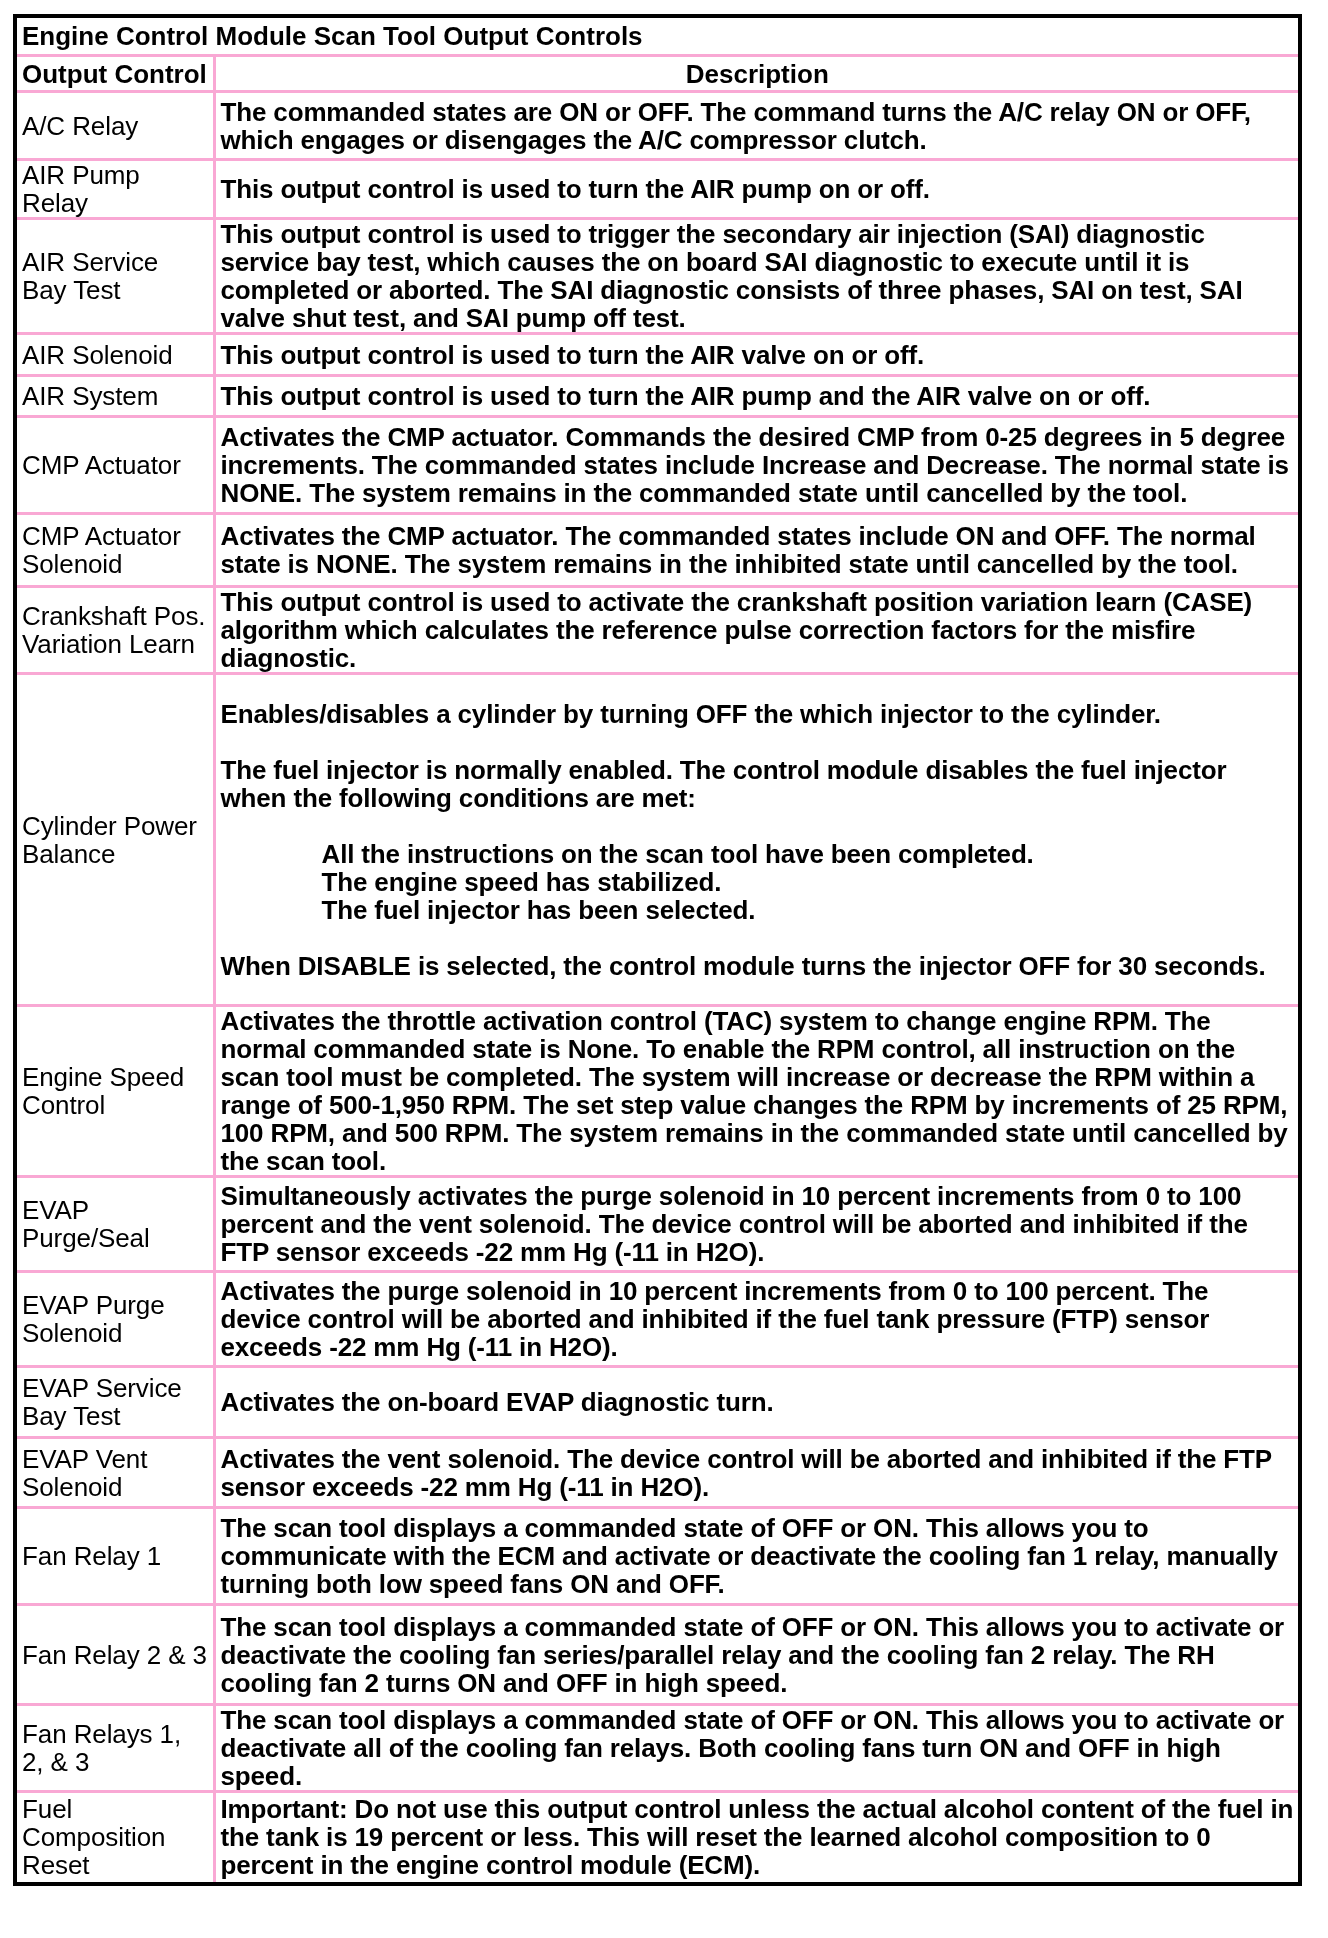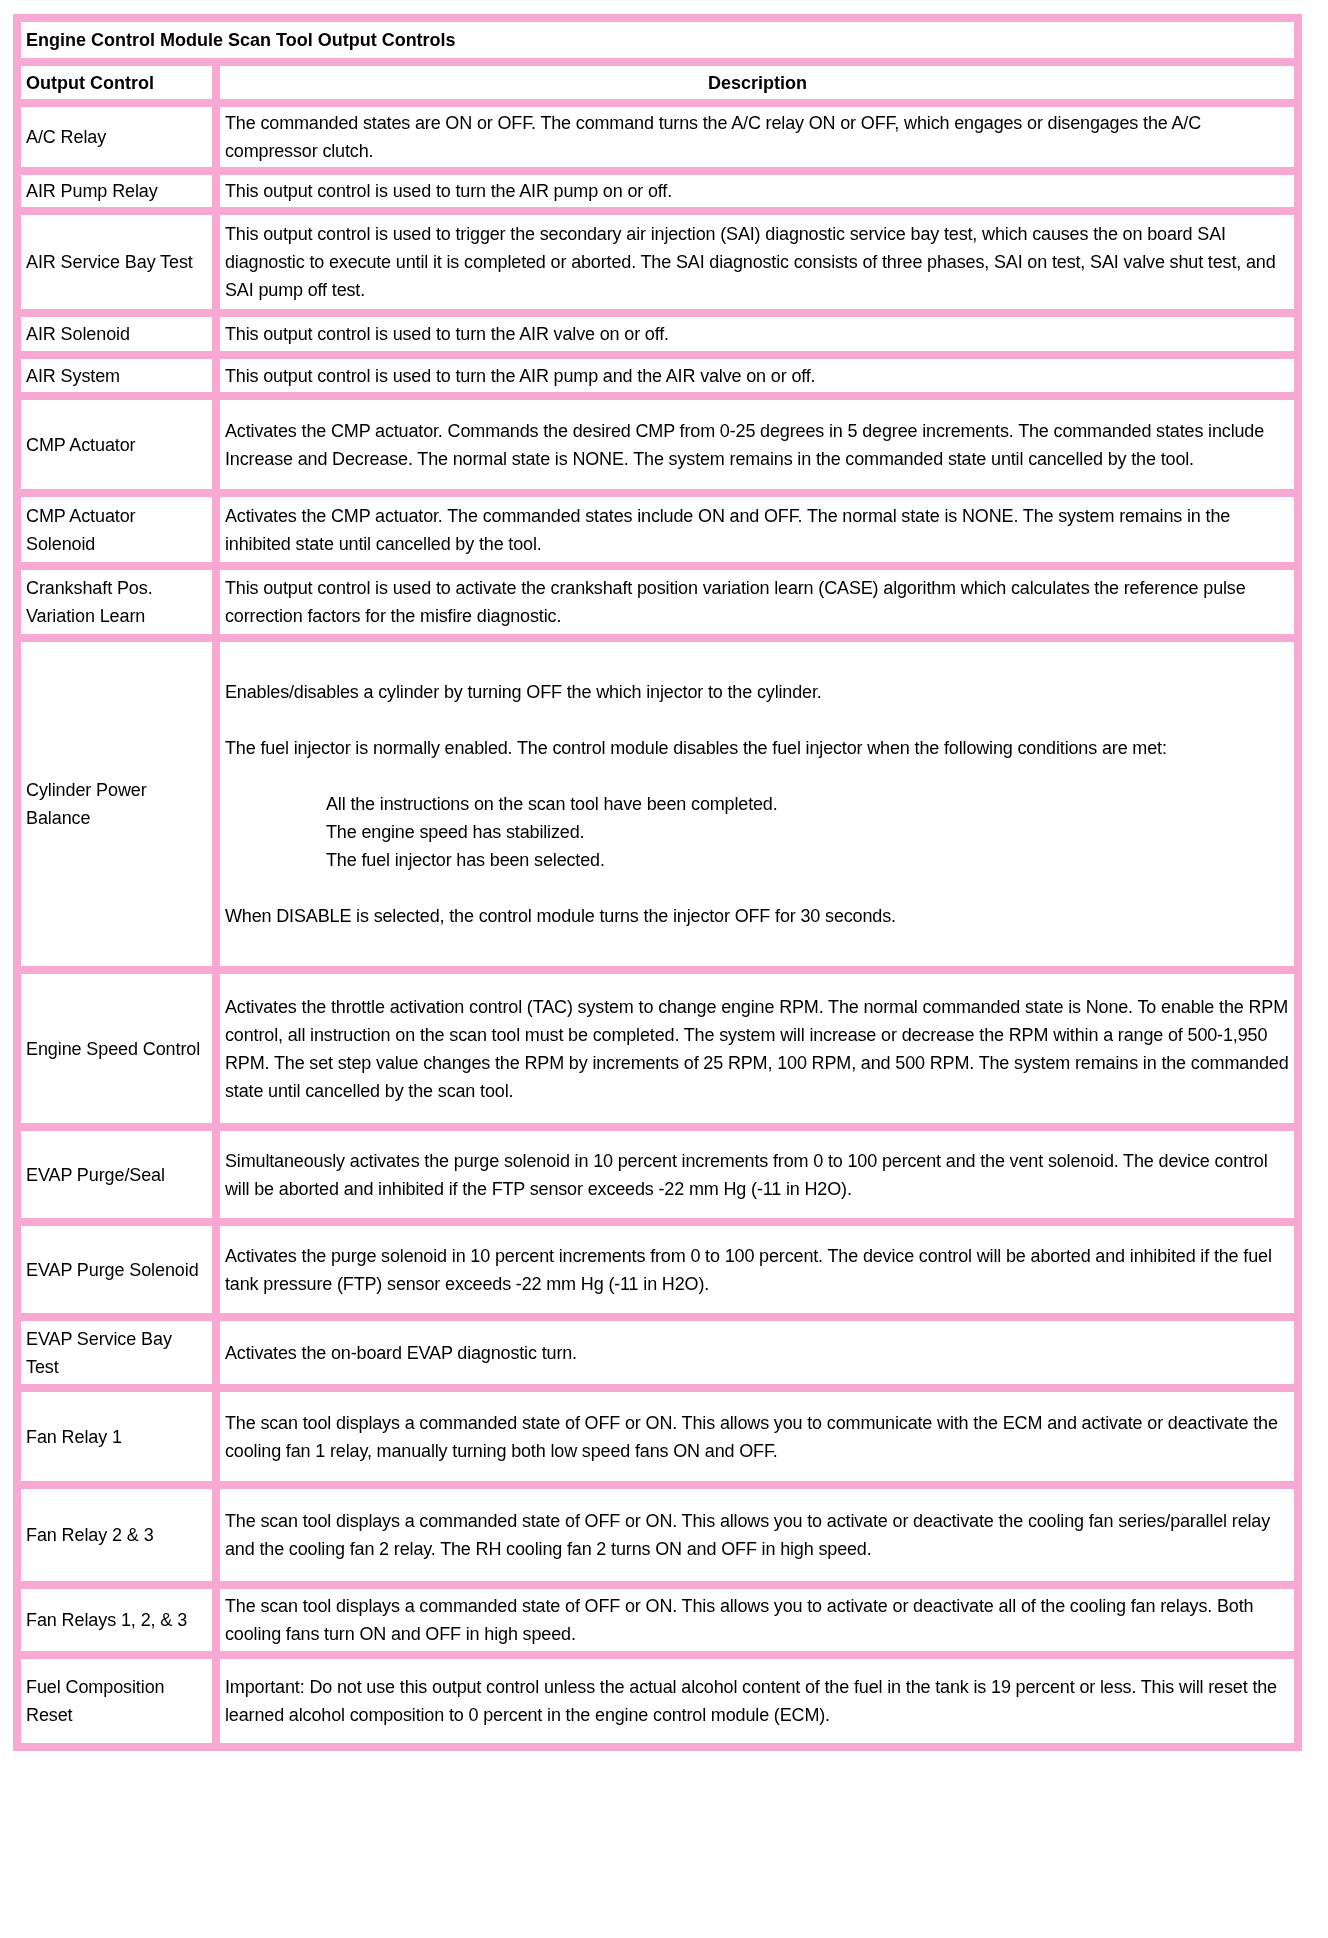--- a/index.html
+++ b/index.html
@@ -4,29 +4,29 @@
 <style>
   html, body { margin: 0; padding: 0; background: #ffffff; }
   body { width: 1328px; height: 1938px; position: relative; overflow: hidden;
          font-family: "Liberation Sans", sans-serif; color: #000; }
   table.main {
     position: absolute; left: 13px; top: 14px; width: 1289px;
     border-collapse: collapse; table-layout: fixed;
     border: 4px solid #000;
   }
   table.main td, table.main th {
-    border: 8px solid #f9a8d4; padding: 0 4px 0 5px; vertical-align: middle;
-    font-size: 18px; line-height: 28px; text-align: left; overflow: hidden;
+    border: 3px solid #f9a8d4; padding: 0 4px 0 5px; vertical-align: middle;
+    font-size: 26px; line-height: 28px; text-align: left; overflow: hidden;
   }
   col.c1 { width: 199px; }
   th.title { font-weight: bold; text-align: center; font-size: 22px; height: 36px; padding: 0; }
   th.hdr { font-weight: bold; font-size: 22px; height: 33px; padding: 0 4px; }
   th.hdr.desc { text-align: center; }
   td.name { padding-left: 4px; padding-right: 2px; letter-spacing: -0.1px; }
-  td.desc { letter-spacing: -0.15px; }
+  td.desc { letter-spacing: -0.15px; font-weight: bold; }
   .para { display: block; }
   .gap { display: block; height: 28px; }
   .indent { display: block; padding-left: 101px; }
   .cpb { vertical-align: top; padding-top: 4px; }
 </style>
 </head>
 <body>
 
 <table class="main">
   <colgroup>
@@ -98,20 +98,24 @@
       <td class="desc">Simultaneously activates the purge solenoid in 10 percent increments from 0 to 100 percent and the vent solenoid. The device control will be aborted and inhibited if the FTP sensor exceeds -22 mm Hg (-11 in H2O).</td>
     </tr>
     <tr style="height:95px">
       <td class="name">EVAP Purge Solenoid</td>
       <td class="desc">Activates the purge solenoid in 10 percent increments from 0 to 100 percent. The device control will be aborted and inhibited if the fuel tank pressure (FTP) sensor exceeds -22 mm Hg (-11 in H2O).</td>
     </tr>
     <tr style="height:71px">
       <td class="name">EVAP Service Bay Test</td>
       <td class="desc">Activates the on-board EVAP diagnostic turn.</td>
     </tr>
+    <tr style="height:70px">
+      <td class="name">EVAP Vent Solenoid</td>
+      <td class="desc">Activates the vent solenoid. The device control will be aborted and inhibited if the FTP sensor exceeds -22 mm Hg (-11 in H2O).</td>
+    </tr>
     <tr style="height:97px">
       <td class="name">Fan Relay 1</td>
       <td class="desc">The scan tool displays a commanded state of OFF or ON. This allows you to communicate with the ECM and activate or deactivate the cooling fan 1 relay, manually turning both low speed fans ON and OFF.</td>
     </tr>
     <tr style="height:100px">
       <td class="name">Fan Relay 2 &amp; 3</td>
       <td class="desc">The scan tool displays a commanded state of OFF or ON. This allows you to activate or deactivate the cooling fan series/parallel relay and the cooling fan 2 relay. The RH cooling fan 2 turns ON and OFF in high speed.</td>
     </tr>
     <tr style="height:70px">
       <td class="name">Fan Relays 1, 2, &amp; 3</td>

